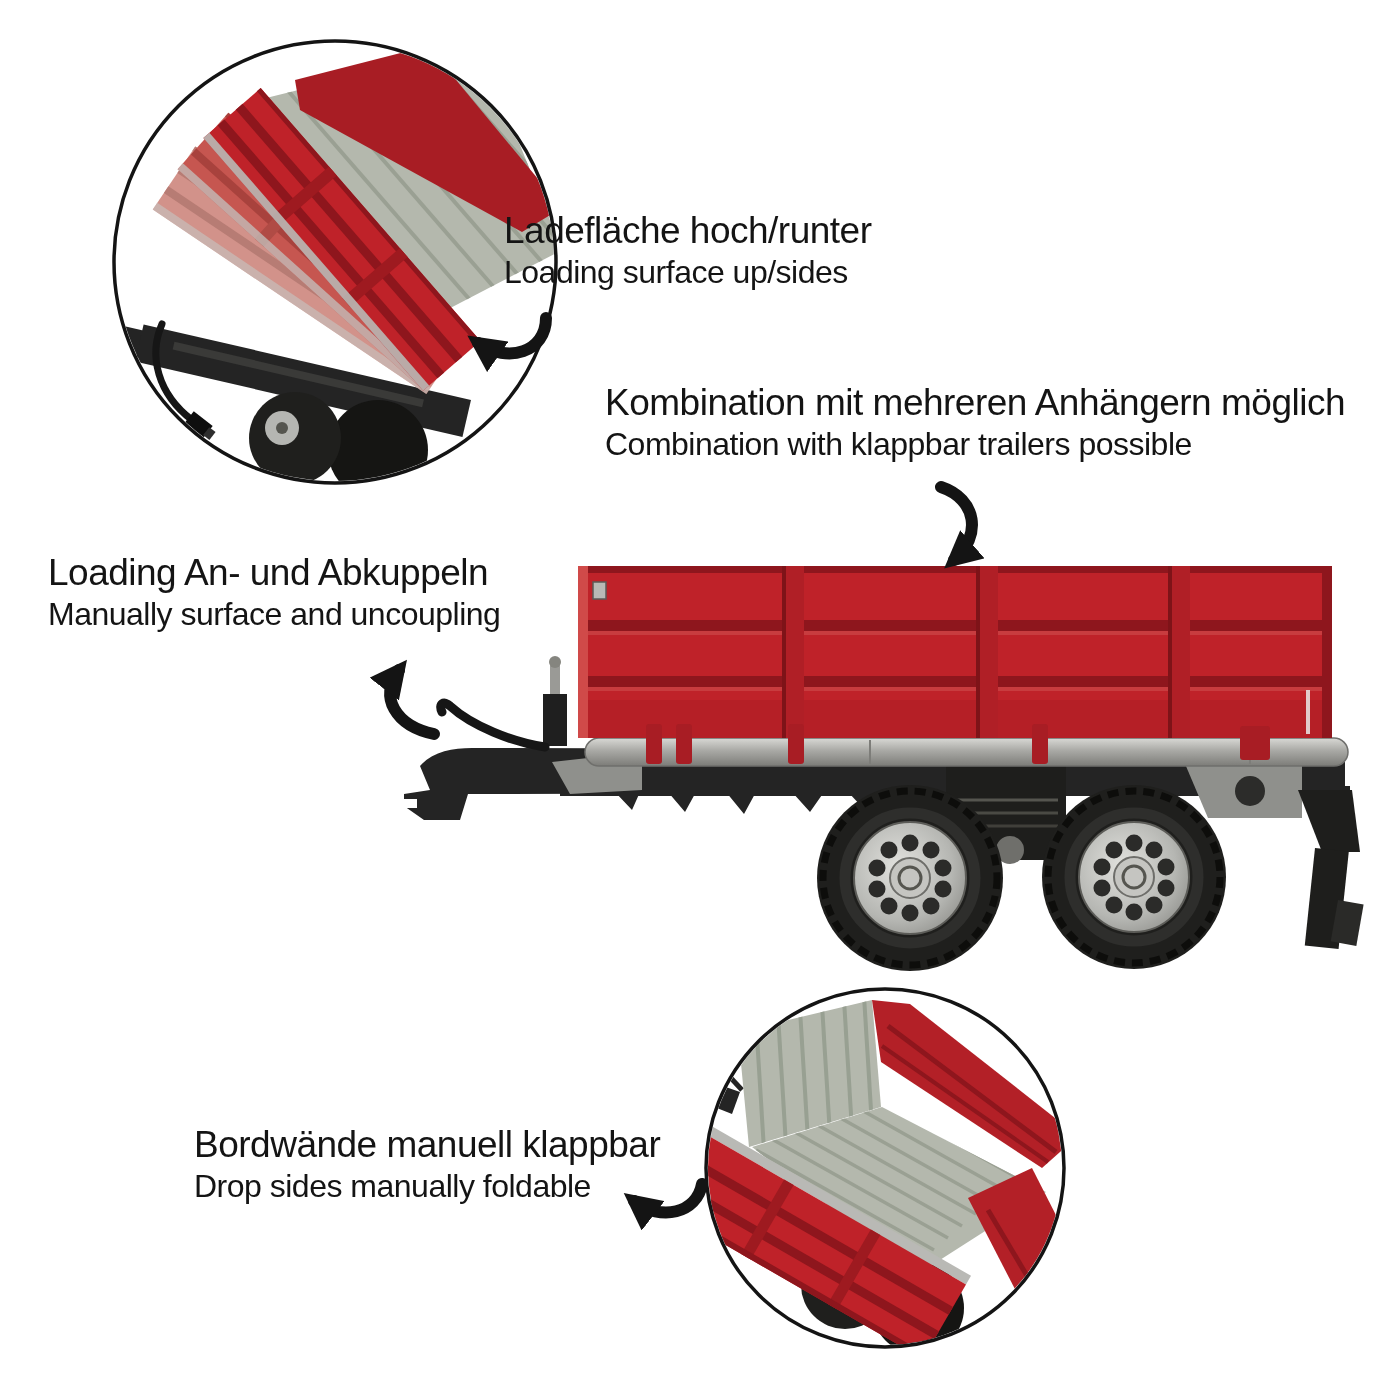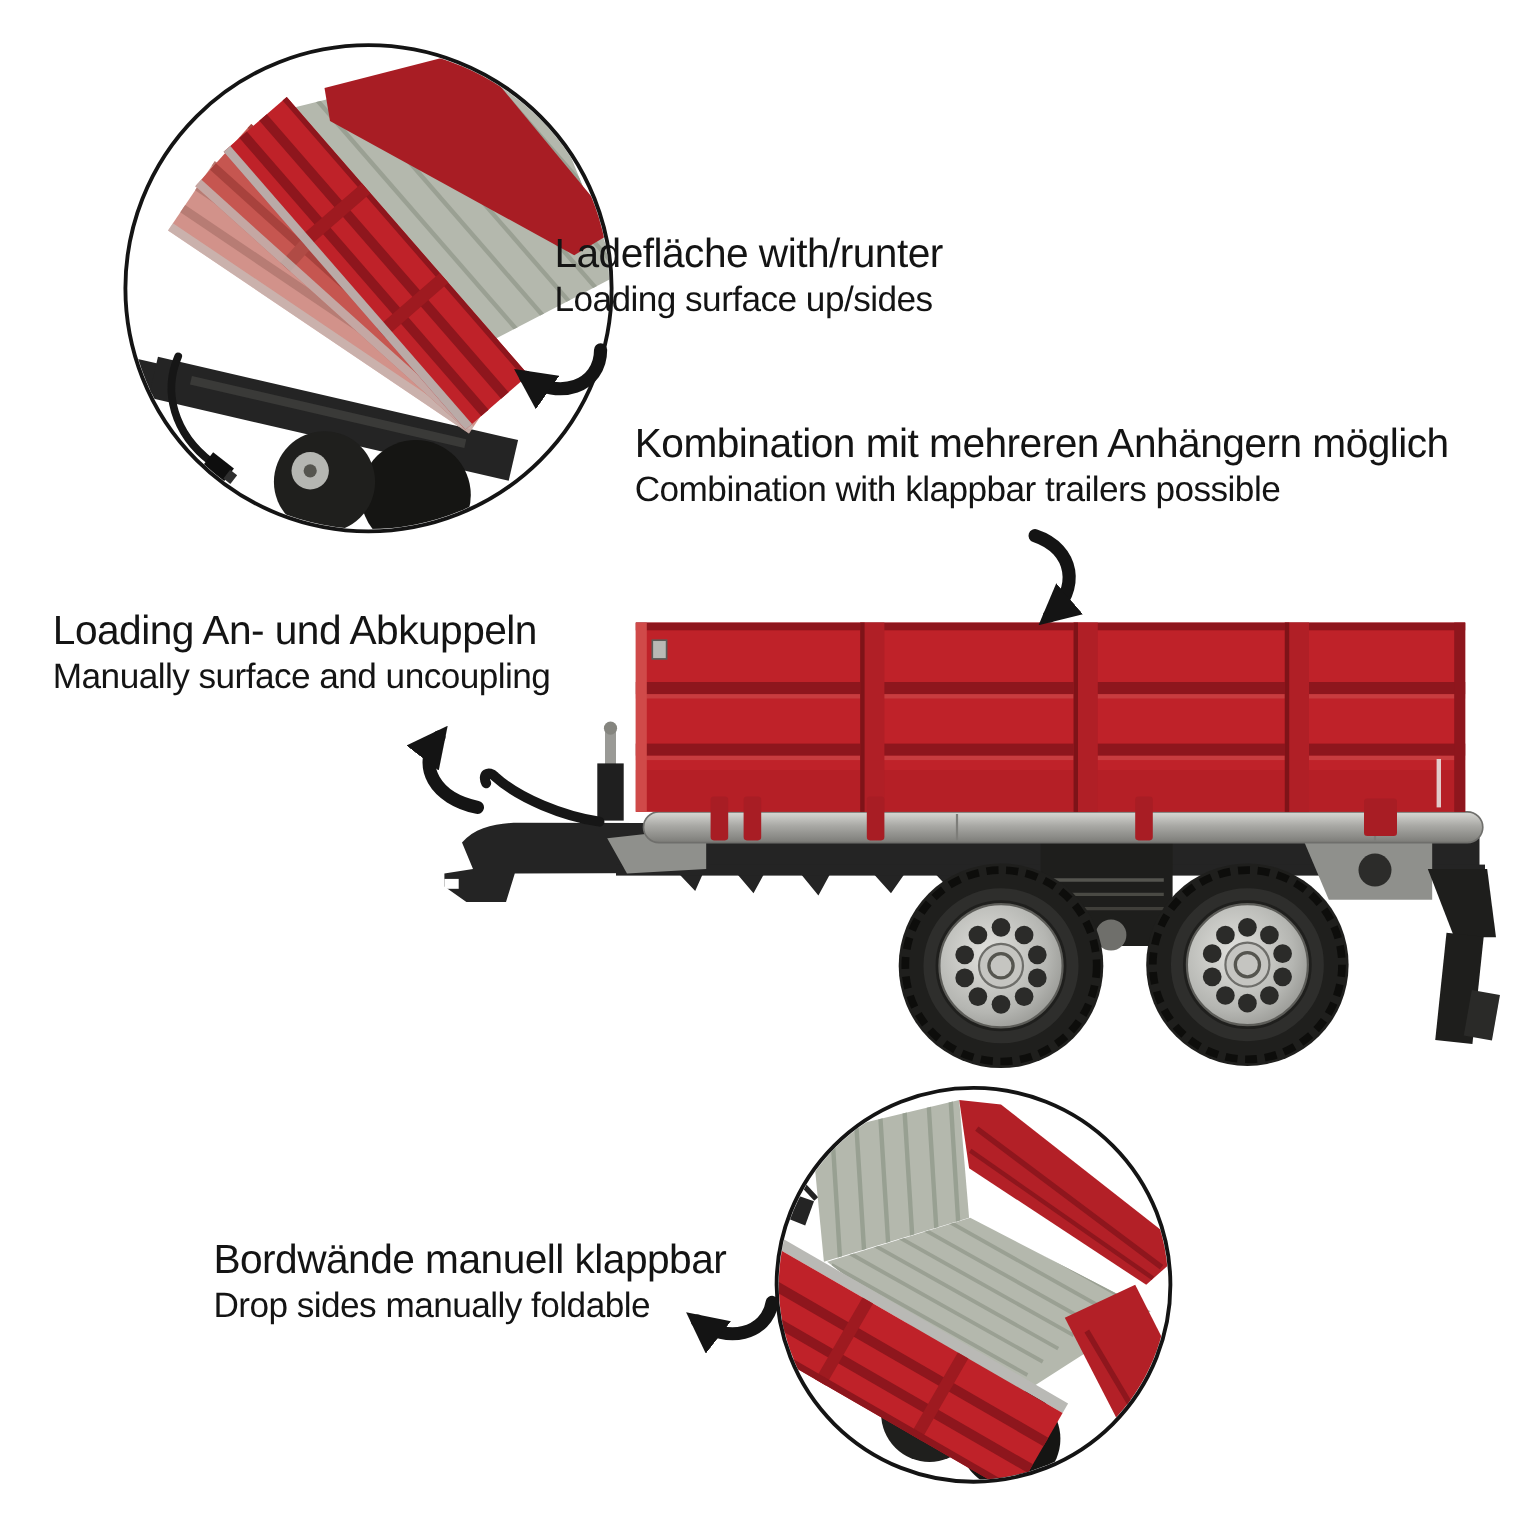--- a/index.html
+++ b/index.html
@@ -303,25 +303,25 @@
 
     <g fill="none" stroke="#141414" stroke-width="12" stroke-linecap="round">
       <path d="M546,318 C546,352 508,364 478,343" marker-end="url(#ah)"></path>
       <path d="M941,487 C977,499 982,536 954,560" marker-end="url(#ah)"></path>
       <path d="M434,734 C396,726 378,697 399,670" marker-end="url(#ah)"></path>
       <path d="M702,1184 C697,1213 661,1222 634,1201" marker-end="url(#ah)"></path>
     </g>
   </svg>
 
   <div class="ann" style="left:504px;top:209px">
-    <span class="de">Ladefläche with/runter</span>
+    <span class="de">Ladefläche hoch/runter</span>
     <span class="en">Loading surface up/sides</span>
   </div>
 
-  <div class="ann" style="left:577px;top:381px">
+  <div class="ann" style="left:605px;top:381px">
     <span class="de">Kombination mit mehreren Anhängern möglich</span>
     <span class="en">Combination with klappbar trailers possible</span>
   </div>
 
   <div class="ann" style="left:48px;top:551px">
     <span class="de">Loading An- und Abkuppeln</span>
     <span class="en">Manually surface and uncoupling</span>
   </div>
 
   <div class="ann" style="left:194px;top:1123px">

